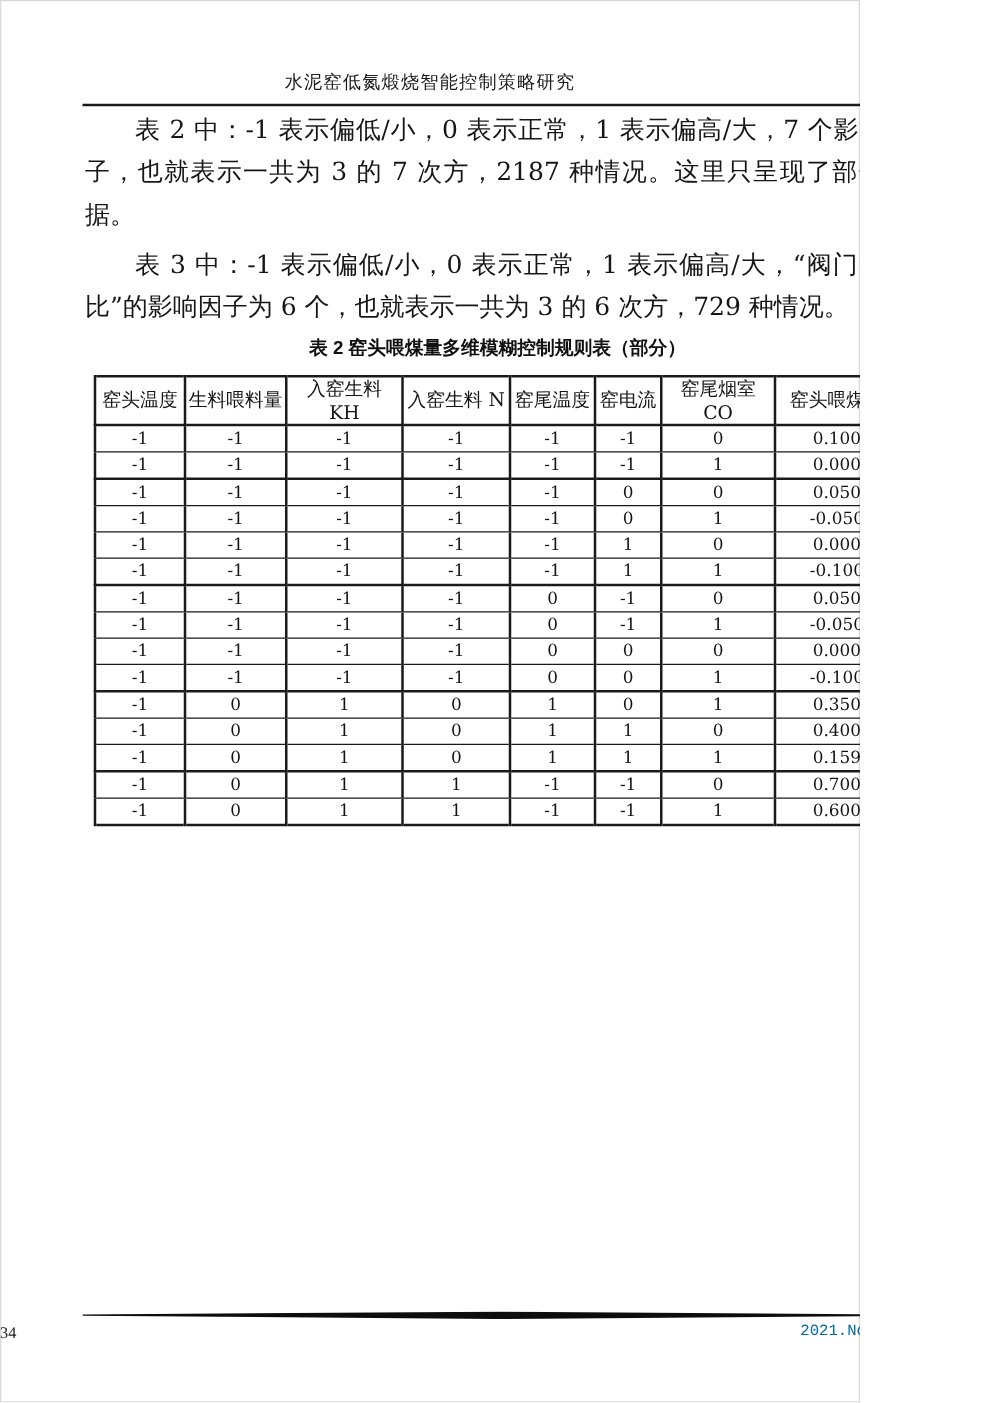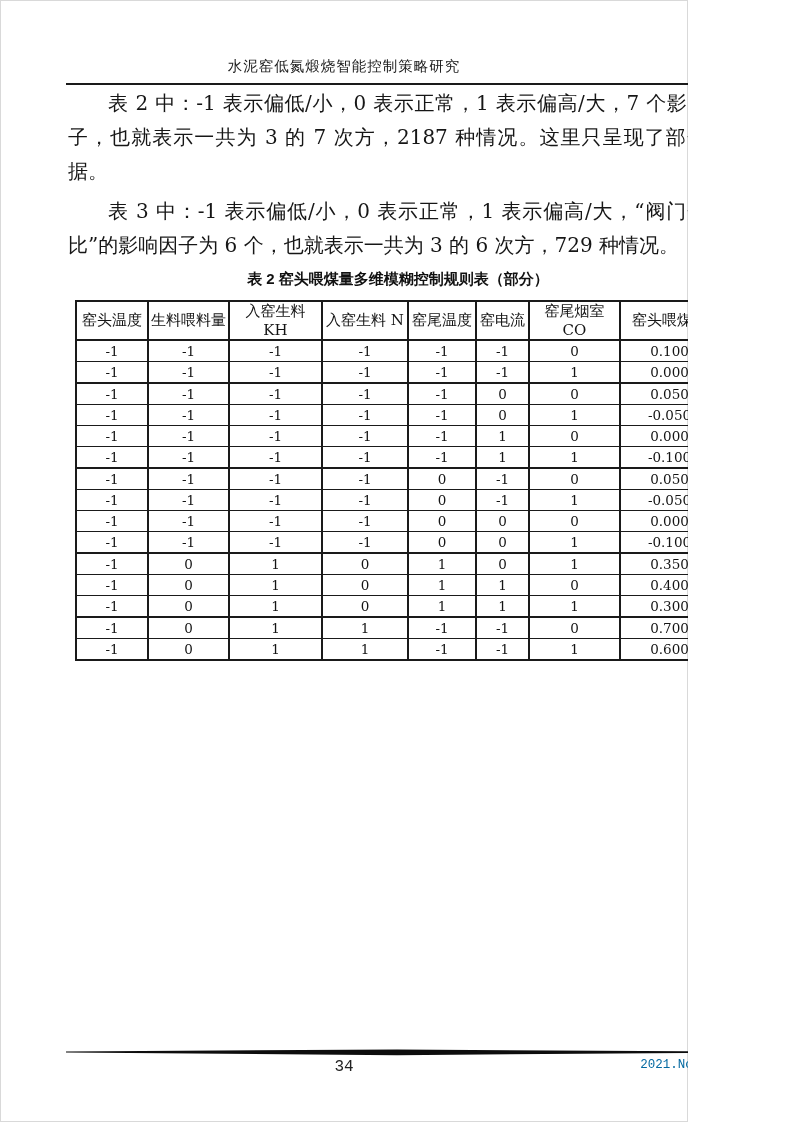--- a/index.html
+++ b/index.html
@@ -100,23 +100,22 @@
   
   .footer-bar {
     position: absolute;
     top: 1049px; left: 66px;
     width: 662px; height: 7px;
     display: block;
   }
   .page-num {
     position: absolute;
     top: 1058px; left: 0; right: 0;
-    text-align: center;
-    font-family: Liberation Mono, monospace;
-    font-size: 16px;
+    font-family: Liberation Serif, serif;
+    font-size: 13px;
     color: #222;
   }
   .issue {
     position: absolute;
     top: 1058px;
     left: 620px;
     width: 108px;
     text-align: center;
     font-family: Liberation Mono, monospace;
     font-size: 12.5px;
@@ -284,21 +283,21 @@
             <td>0.400</td>
           </tr>
           <tr>
             <td>-1</td>
             <td>0</td>
             <td>1</td>
             <td>0</td>
             <td>1</td>
             <td>1</td>
             <td>1</td>
-            <td>0.300</td>
+            <td>0.159</td>
           </tr>
           <tr>
             <td>-1</td>
             <td>0</td>
             <td>1</td>
             <td>1</td>
             <td>-1</td>
             <td>-1</td>
             <td>0</td>
             <td>0.700</td>

